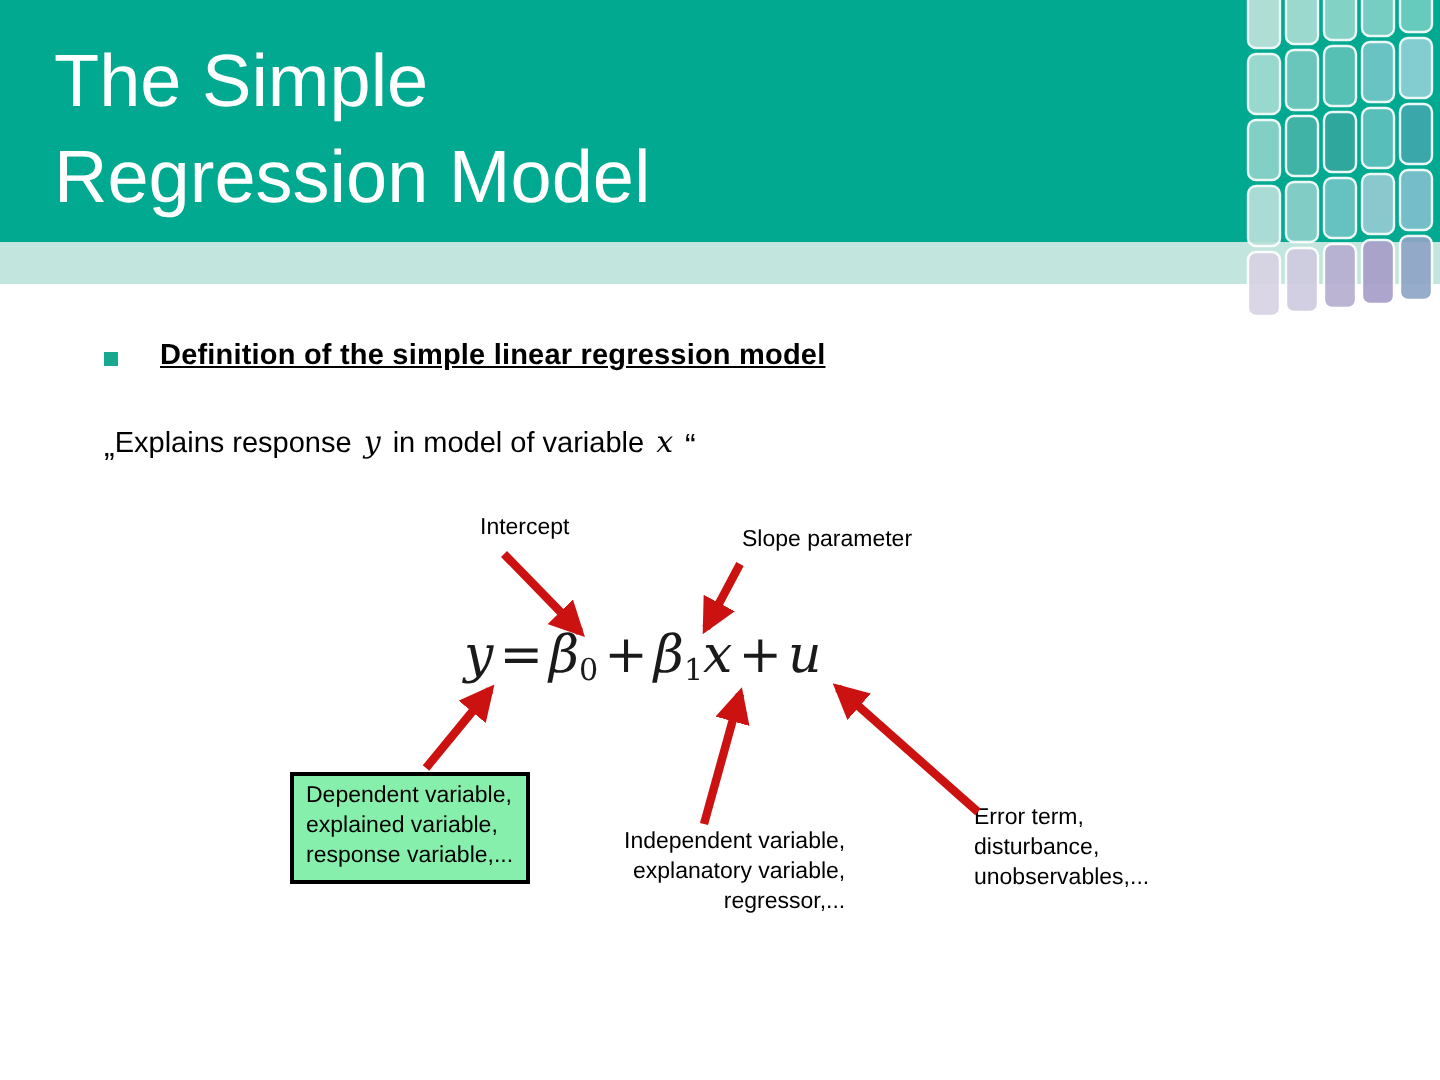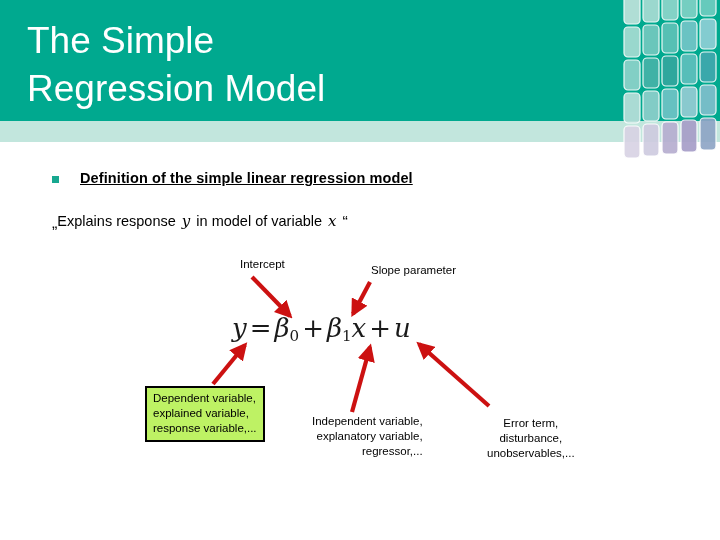--- a/index.html
+++ b/index.html
@@ -91,31 +91,31 @@
   .callout {
     position: absolute;
     font-size: 11.5px;
     color: #000000;
     line-height: 15px;
     white-space: pre-line;
   }
   #label-intercept { left: 208px; top: 257px; margin-left: 32px; }
   #label-slope     { left: 326px; top: 263px; margin-left: 45px; }
   #label-independent { left: 312px; top: 414px; text-align: right; }
-  #label-error       { left: 487px; top: 416px; text-align: center; }
+  #label-error       { left: 487px; top: 402px; }
 
   #label-dependent {
     position: absolute;
     left: 145px; top: 386px;
     border: 2px solid #000000;
     padding: 3px 6px 4px 6px;
     font-size: 11.5px;
     line-height: 15px;
     color: #000000;
-    background: #bef264;
+    background: #86efac;
     white-space: pre-line;
   }
 
   
   #equation {
     position: absolute;
     left: 232px; top: 313px;
     font-family: "DejaVu Serif", serif;
     font-style: italic;
     font-size: 26px;

